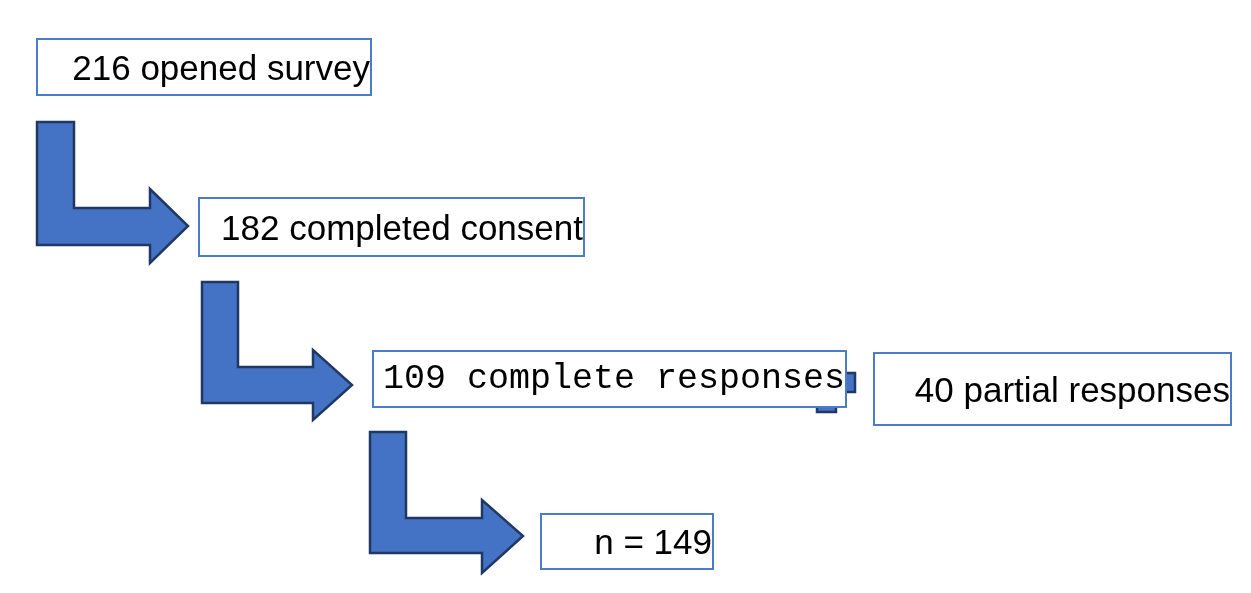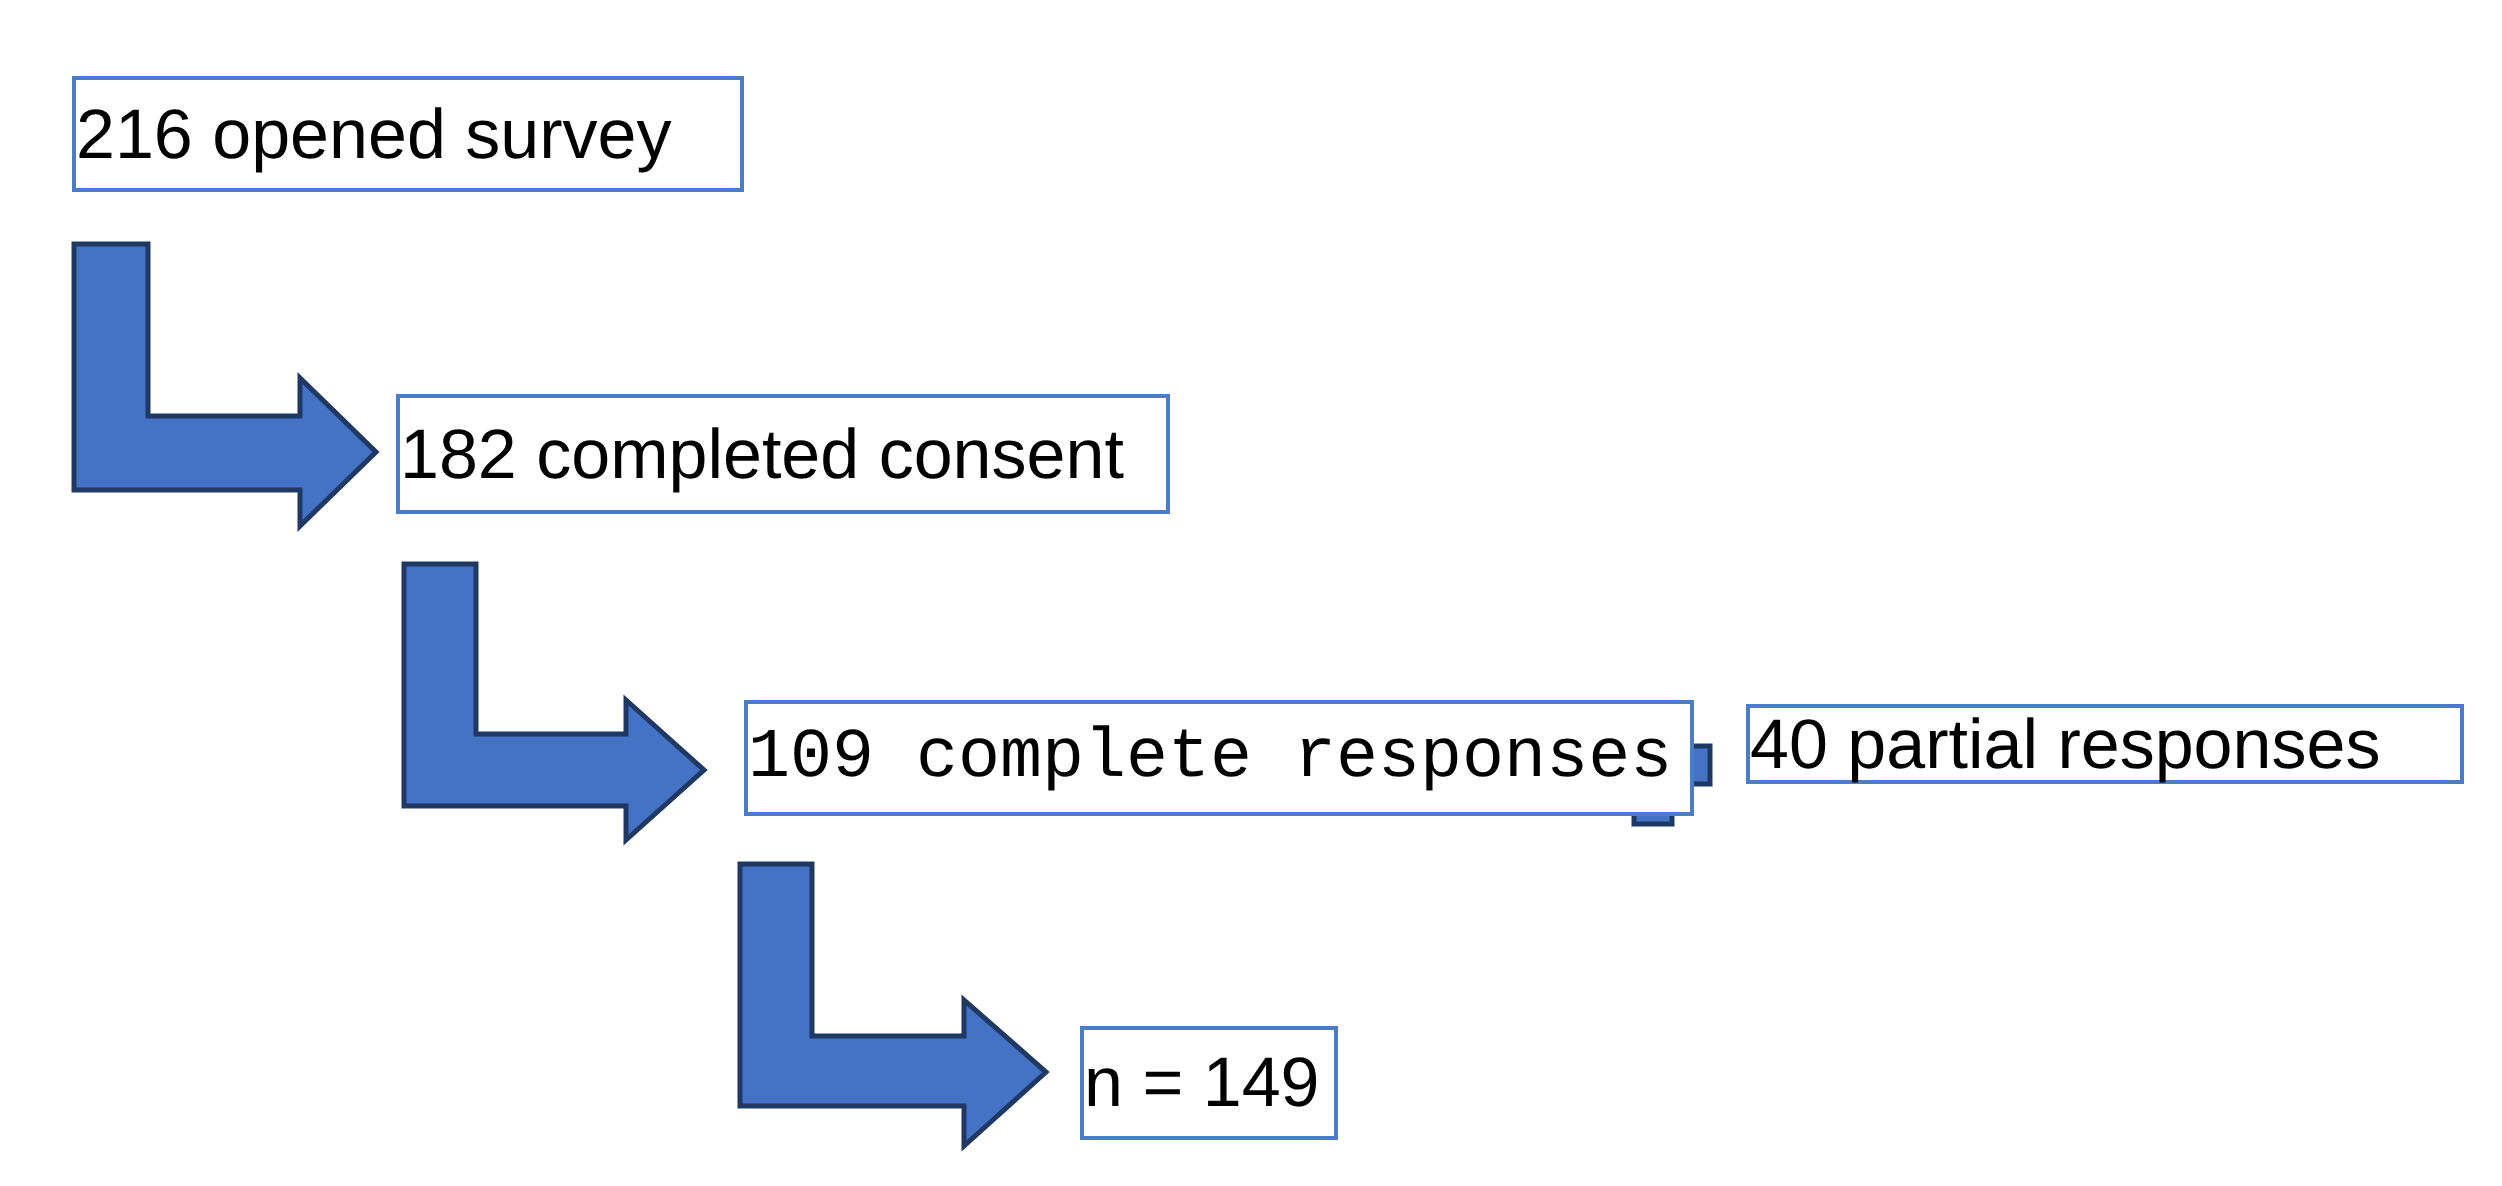--- a/index.html
+++ b/index.html
@@ -34,33 +34,33 @@
   .plus{
     fill:var(--arrow-fill);
     stroke:var(--arrow-border);
     stroke-width:2.5;
     stroke-linejoin:miter;
   }
   .node{
     position:absolute;
     display:flex;
     align-items:center;
-    justify-content:flex-start;
+    justify-content:flex-end;
     border:2.5px solid var(--box-border);
     background:var(--background);
     color:var(--text);
     font-size:35px;
     line-height:1;
     white-space:nowrap;
   }
   .node-opened   {left:36px;  top:38px;  width:336px; height:58px;}
   .node-consent  {left:198px; top:197px; width:387px; height:60px;}
   .node-complete {left:372px; top:350px; width:475px; height:58px;font-family:Liberation Mono, monospace;}
-  .node-partial  {left:873px; top:352px; width:359px; height:40px;}
-  .node-total    {left:540px; top:513px; width:129px; height:57px;}
+  .node-partial  {left:873px; top:352px; width:359px; height:74px;}
+  .node-total    {left:540px; top:513px; width:174px; height:57px;}
 </style>
 </head>
 <body>
 
 <div class="canvas">
 
   <svg class="connector-layer" viewBox="0 0 1251 593" xmlns="http://www.w3.org/2000/svg">
     <polygon class="arrow" points="37,122 74,122 74,208 150,208 150,189 188,226 150,263 150,245 37,245"></polygon>
     <polygon class="arrow" points="202,282 238,282 238,367 313,367 313,350 352,385 313,420 313,403 202,403"></polygon>
     <polygon class="arrow" points="370,432 406,432 406,518 482,518 482,500 523,536 482,573 482,553 370,553"></polygon>

